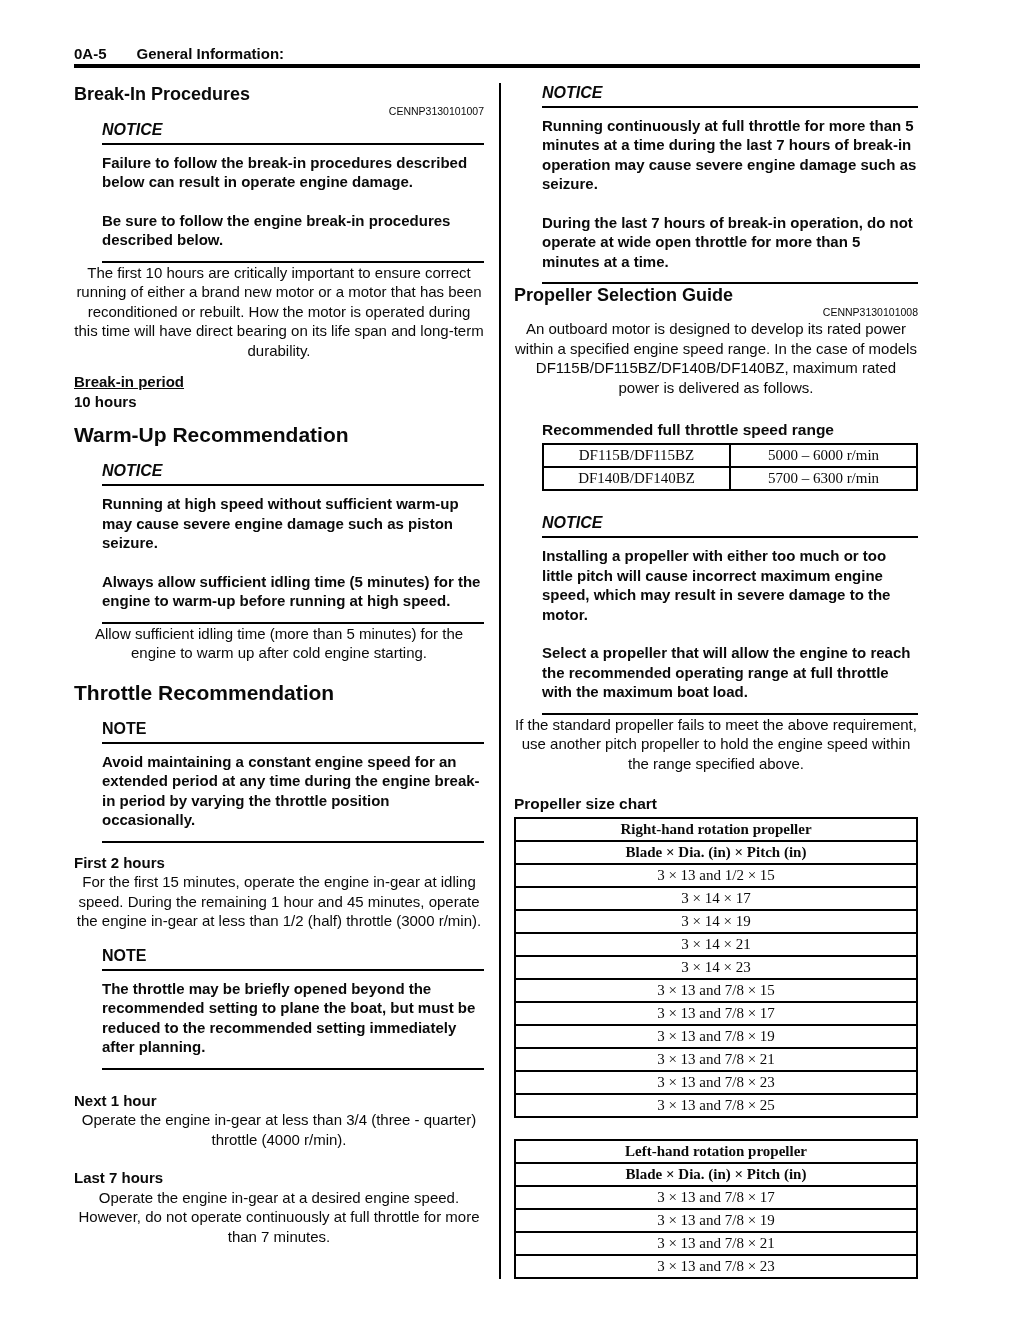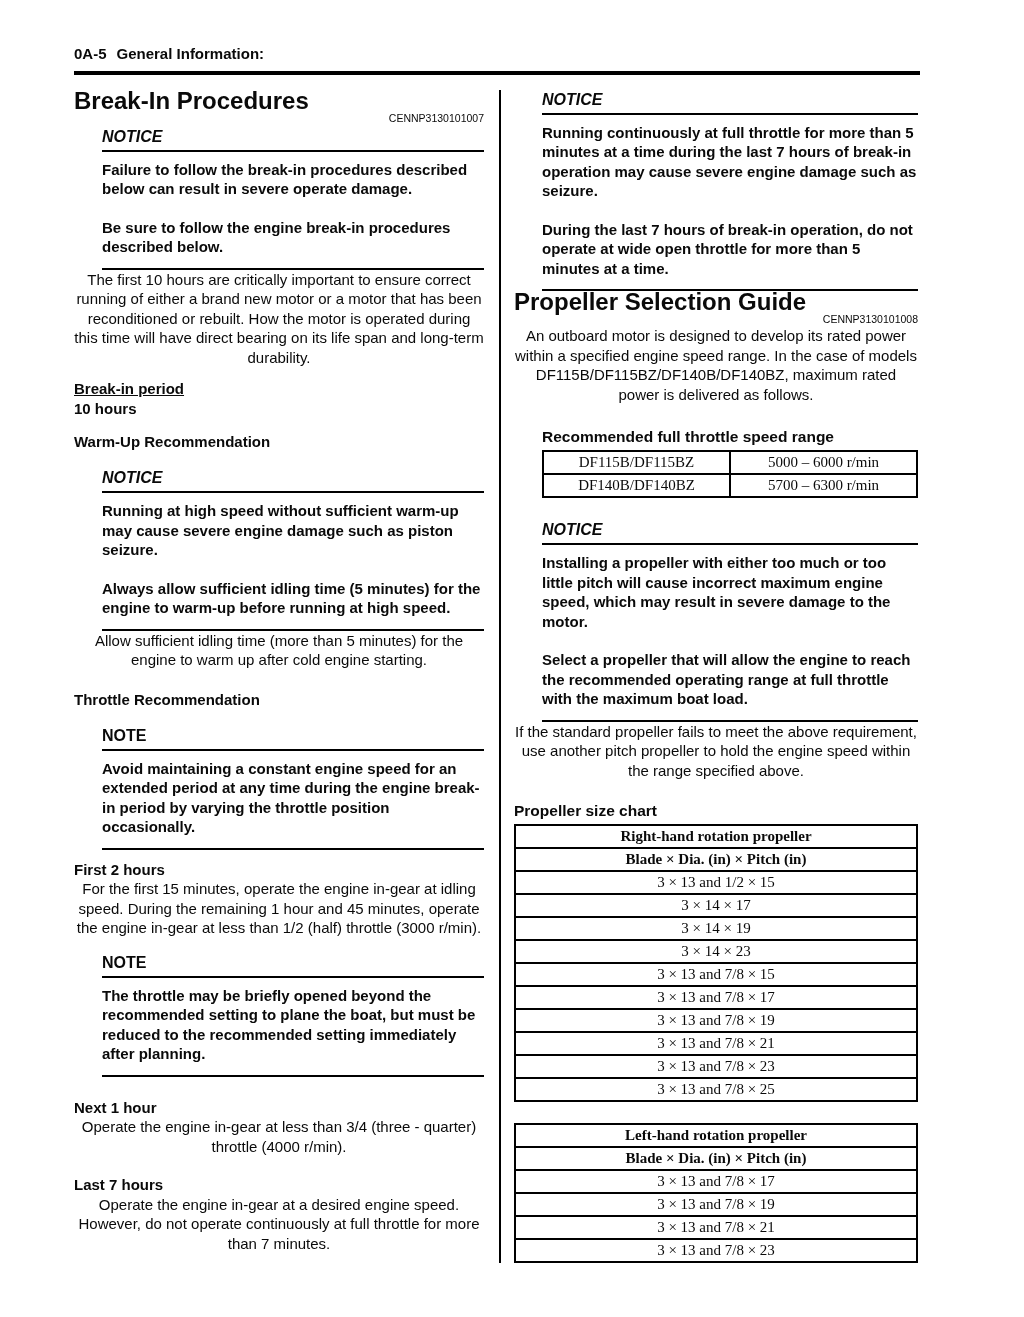--- a/index.html
+++ b/index.html
@@ -10,36 +10,35 @@
     color: #0a0a0a;
     font-family: "Liberation Sans", sans-serif;
     font-size: 15px;
     line-height: 19.5px;
     -webkit-font-smoothing: antialiased;
   }
   .page { padding: 44px 104px 0 74px; }
 
   
   .page-header {
-    display: flex; align-items: baseline; gap: 10px;
+    display: flex; align-items: baseline; gap: 30px;
     font-weight: 700; font-size: 15px;
     border-bottom: 4px solid #000;
-    padding-bottom: 7px;
   }
 
   
   .columns { display: flex; align-items: stretch; margin-top: 15px; }
   .col-left  { width: 410px; }
   .divider   { width: 2px; background: #000; margin-left: 15px; }
   .col-right { width: 404px; margin-left: 13px; }
 
-  h1.section-title { font-size: 24px; font-weight: 700; margin: 0; line-height: 22px; }
+  h1.section-title { font-size: 18px; font-weight: 700; margin: 0; line-height: 22px; }
   .doc-code { font-size: 10.5px; line-height: 13px; text-align: right; margin: 0; }
 
-  .sub-heading { font-weight: 700; font-size: 15px; margin: 0; line-height: 20px; }
+  .sub-heading { font-weight: 700; font-size: 21px; margin: 0; line-height: 20px; }
 
   p.body-text { margin: 0; text-align: center; }
 
   
   .callout { margin-left: 28px; }
   .callout-title {
     font-weight: 700; font-size: 16px; line-height: 20px;
     border-bottom: 2.5px solid #000;
     padding-bottom: 3px;
   }
@@ -91,21 +90,21 @@
   <div class="columns">
 
     <div class="col-left">
 
       <h1 class="section-title">Break-In Procedures</h1>
       <div class="doc-code">CENNP3130101007</div>
 
       <div class="callout mt-2">
         <div class="callout-title italic">NOTICE</div>
         <div class="callout-body">
-          <p>Failure to follow the break-in procedures described below can result in severe operate damage.</p>
+          <p>Failure to follow the break-in procedures described below can result in operate engine damage.</p>
           <p>Be sure to follow the engine break-in procedures described below.</p>
         </div>
       </div>
 
       <p class="body-text mt-12">The first 10 hours are critically important to ensure correct running of either a brand new motor or a motor that has been reconditioned or rebuilt. How the motor is operated during this time will have direct bearing on its life span and long-term durability.</p>
 
       <div class="mt-12">
         <div class="bold underlined">Break-in period</div>
         <div class="bold">10 hours</div>
       </div>
@@ -211,20 +210,23 @@
             <tr>
                 <td>3 × 13 and 1/2 × 15</td>
               </tr>
             <tr>
                 <td>3 × 14 × 17</td>
               </tr>
             <tr>
                 <td>3 × 14 × 19</td>
               </tr>
             <tr>
+                <td>3 × 14 × 21</td>
+              </tr>
+            <tr>
                 <td>3 × 14 × 23</td>
               </tr>
             <tr>
                 <td>3 × 13 and 7/8 × 15</td>
               </tr>
             <tr>
                 <td>3 × 13 and 7/8 × 17</td>
               </tr>
             <tr>
                 <td>3 × 13 and 7/8 × 19</td>

